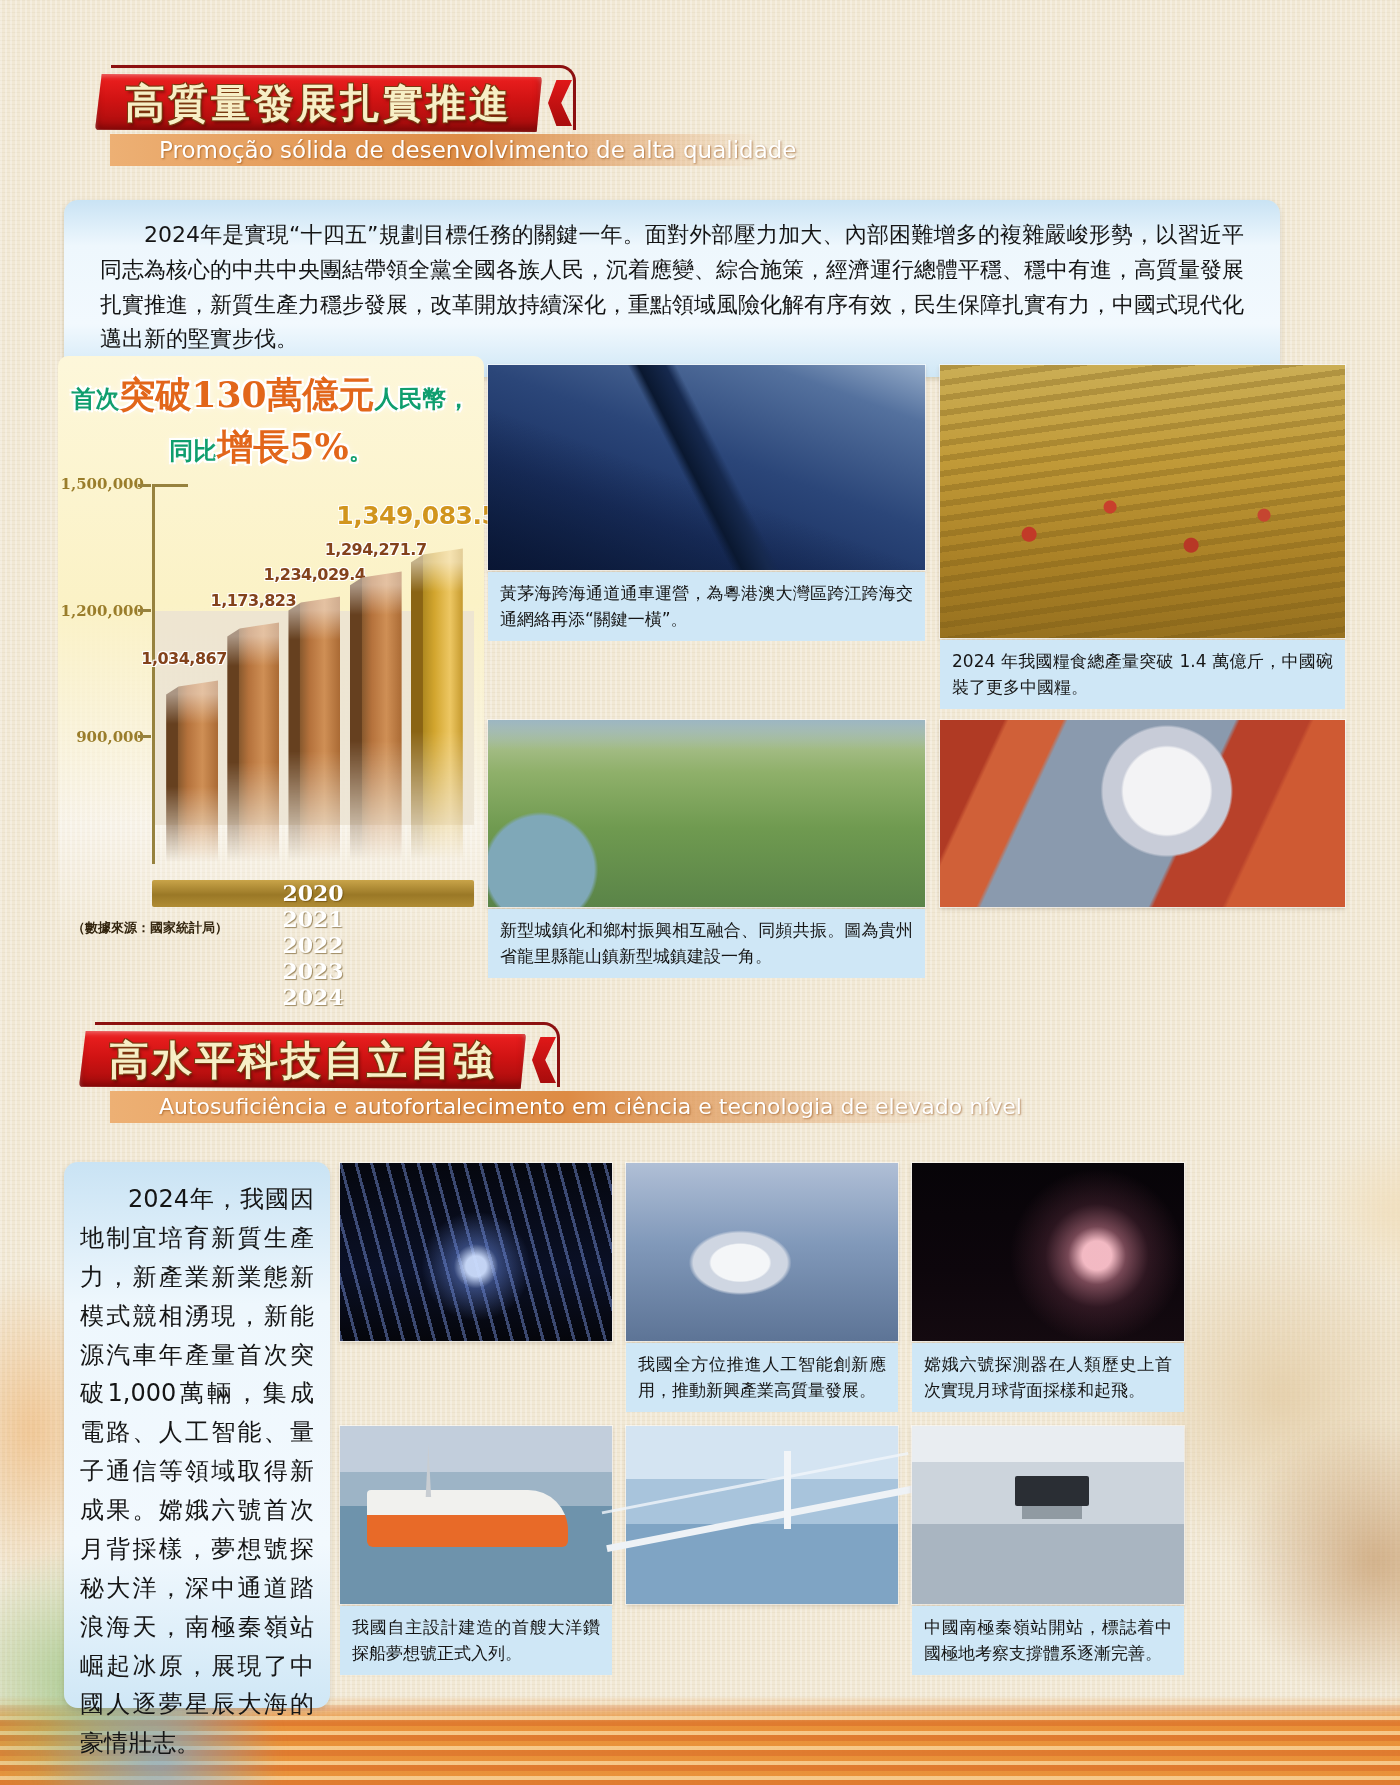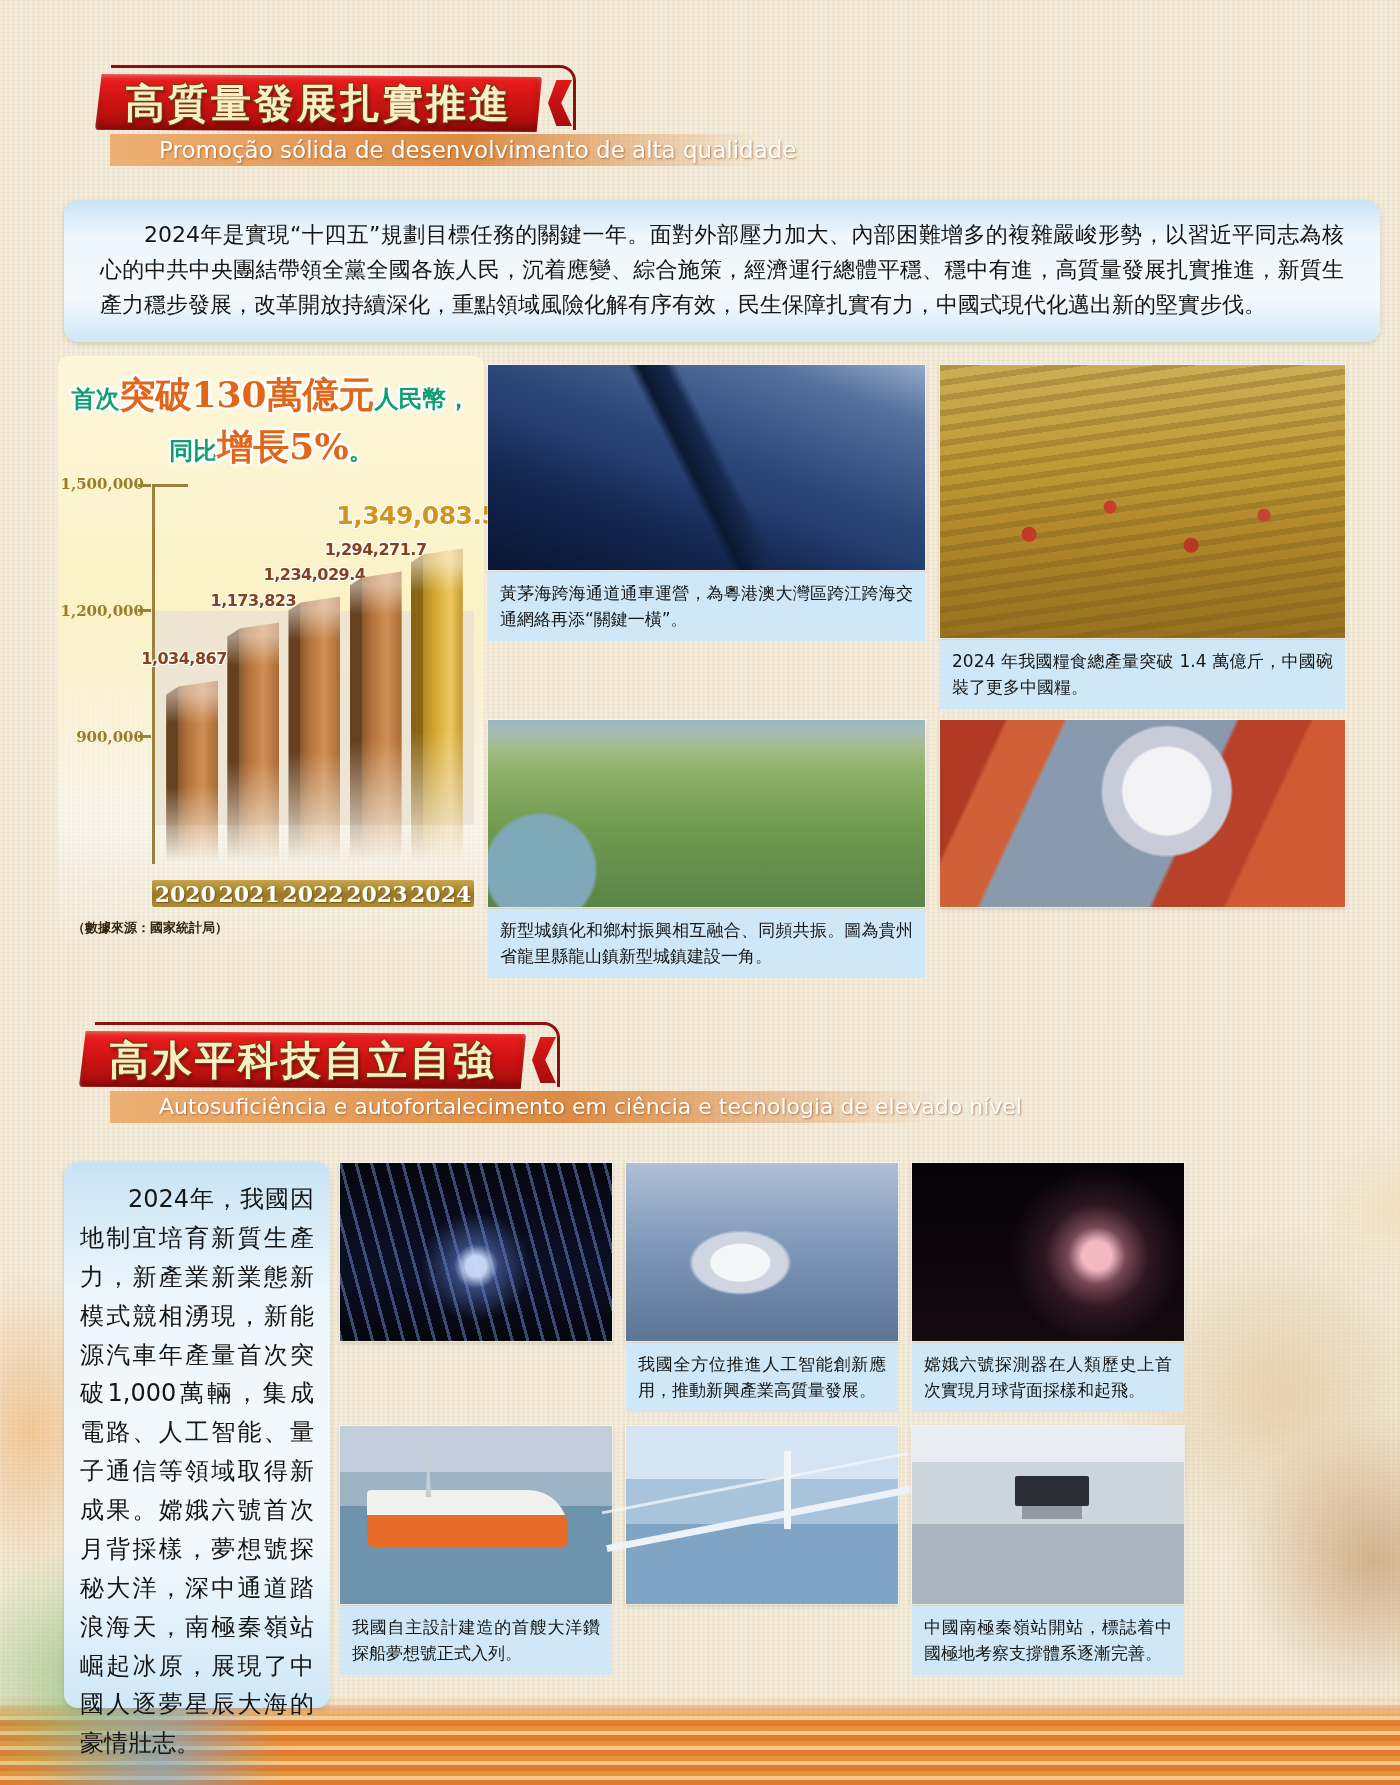--- a/index.html
+++ b/index.html
@@ -33,21 +33,21 @@
   .banner-tail{position:absolute;right:-30px;top:6px;height:46px;width:24px;z-index:2;
     background:linear-gradient(180deg,#e01818,#a80c0c);
     clip-path:polygon(100% 0,35% 0,0 50%,35% 100%,100% 100%,55% 50%);}
   .pt-strip{position:absolute;height:32px;line-height:32px;padding-left:49px;box-sizing:border-box;
     background:linear-gradient(90deg,#edb074 0%,#dd8b44 55%,rgba(221,139,68,0) 100%);
     color:#ffffff;font-size:23px;text-shadow:1px 1px 2px rgba(140,70,10,.6);white-space:nowrap;}
   
   .intro-box{position:absolute;box-sizing:border-box;border-radius:14px;
     background:linear-gradient(180deg,#c9e3f4 0%,#eef7fd 26%,#f2f9fe 70%,#cfe7f6 100%);
     box-shadow:0 2px 5px rgba(120,110,80,.25);color:#151515;text-align:justify;}
-  .intro-s1{left:64px;top:200px;width:1316px;padding:18px 36px 20px;font-size:22px;line-height:1.58;text-indent:2em;font-weight:500;}
+  .intro-s1{left:64px;top:200px;width:1216px;padding:18px 36px 20px;font-size:22px;line-height:1.58;text-indent:2em;font-weight:500;}
   .intro-s2{left:64px;top:1162px;width:266px;height:546px;padding:18px 16px;font-size:24px;line-height:1.62;text-indent:2em;font-weight:500;}
   
   .chart-panel{position:absolute;left:58px;top:356px;width:426px;box-sizing:border-box;padding:12px 10px 0;
     border-radius:10px;
     background:linear-gradient(180deg,#fdf7da 0%,#fbf2c6 42%,rgba(255,255,255,.45) 80%,rgba(255,255,255,0) 100%);}
   .chart-headline{text-align:center;font-family:"DejaVu Serif","Liberation Serif",serif;font-weight:bold;line-height:1.45;
     text-shadow:2px 2px 0 #fff,-2px -2px 0 #fff,2px -2px 0 #fff,-2px 2px 0 #fff,0 0 9px #fff;}
   .hl-green{color:#0f9e6e;font-size:24px;}
   .hl-orange{color:#e2661a;font-size:36px;}
   .plot-row{display:flex;margin-top:12px;}
@@ -67,21 +67,21 @@
     -webkit-mask-image:linear-gradient(180deg,#000 58%,rgba(0,0,0,.3) 86%,transparent 99%);
     mask-image:linear-gradient(180deg,#000 58%,rgba(0,0,0,.3) 86%,transparent 99%);}
   .bar3d.gold{background:linear-gradient(180deg,rgba(255,255,255,.5) 0 14px,rgba(255,255,255,0) 44px),
                linear-gradient(90deg,#8a6414 0 22%,#b08a20 24%,#d2a52e 45%,#edc763 75%,#c5992c 100%);}
   .bar-value{position:absolute;left:50%;transform:translateX(-50%);white-space:nowrap;
     font-weight:bold;font-size:16px;color:#83421b;letter-spacing:-.5px;
     text-shadow:1px 1px 0 #fff,-1px -1px 0 #fff,1px -1px 0 #fff,-1px 1px 0 #fff;}
   .bar-value.big{font-size:25px;color:#d1951d;transform:translateX(-62%);}
   .year-bar{margin-left:84px;height:27px;margin-top:16px;border-radius:2px;
     background:linear-gradient(180deg,#c9a449 0%,#9a7826 55%,#b08c34 100%);
-    display:flex;justify-content:space-evenly;align-items:center;}
+    display:flex;justify-content:space-evenly;align-items:center;flex-direction:column;}
   .year-label{font-family:"DejaVu Serif","Liberation Serif",serif;font-weight:bold;font-size:22px;color:#fff;
     text-shadow:1px 1px 1px rgba(90,60,0,.55);}
   .chart-source{text-align:left;font-size:13px;color:#33250e;font-weight:bold;margin:12px 4px 0;padding-bottom:6px;}
   
   .photos{position:absolute;}
   .s1photos{left:488px;top:365px;width:857px;height:610px;}
   .s2grid{left:340px;top:1163px;width:845px;height:510px;}
   .ph{position:absolute;box-shadow:0 0 0 1px rgba(255,255,255,.55),0 2px 4px rgba(100,80,50,.25);}
   .cap{position:absolute;box-sizing:border-box;background:#cfe7f6;color:#161616;
     font-size:17px;line-height:1.5;padding:9px 12px;text-align:justify;}

